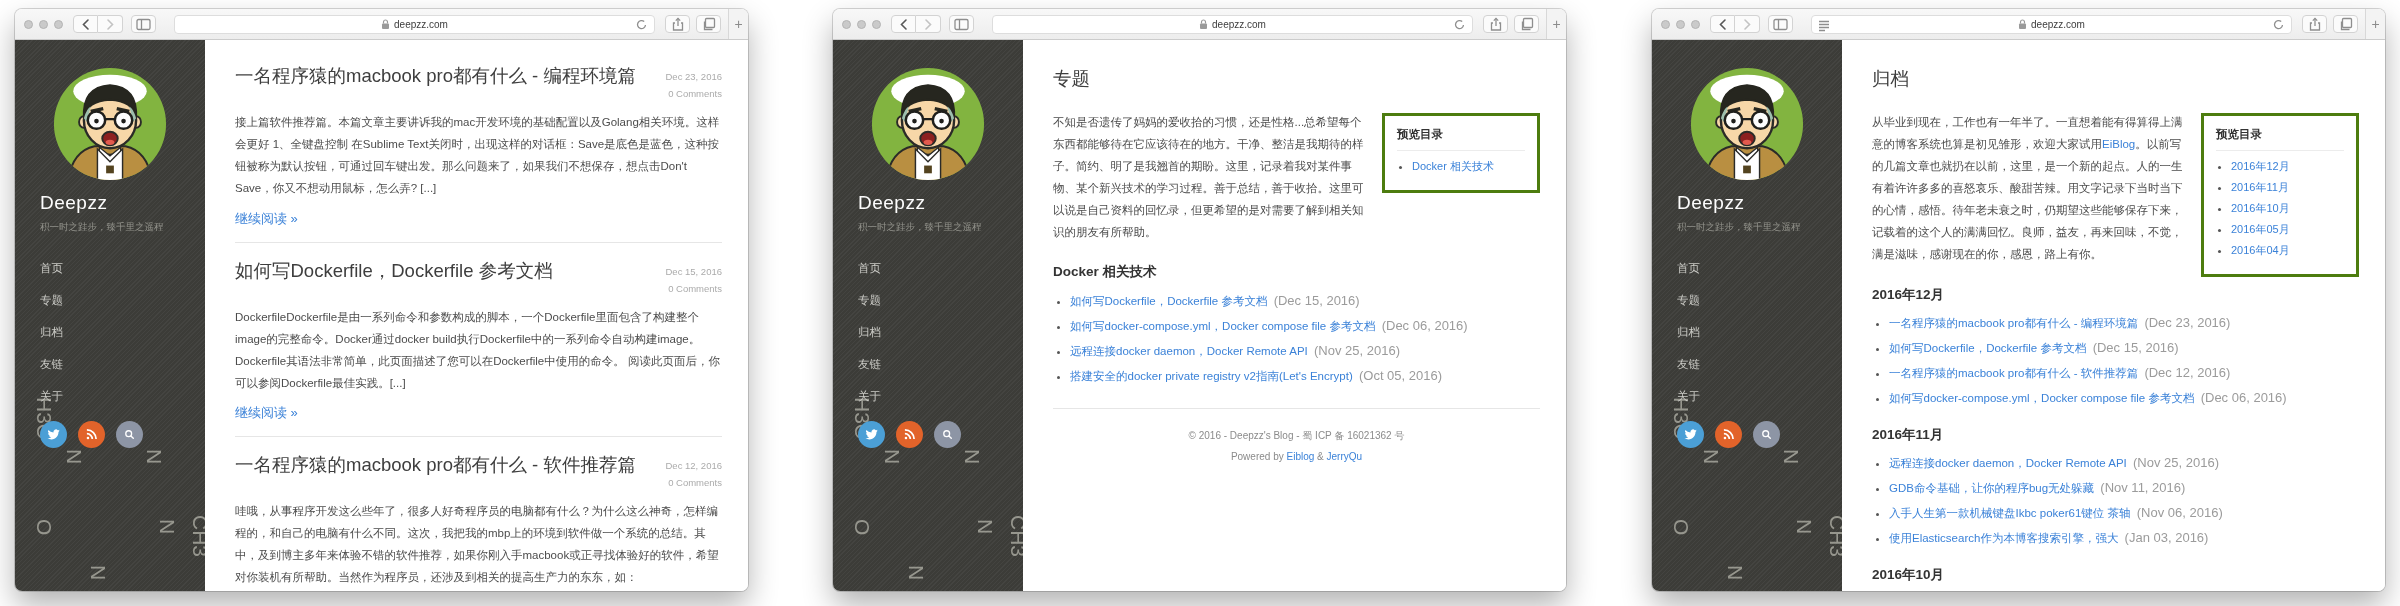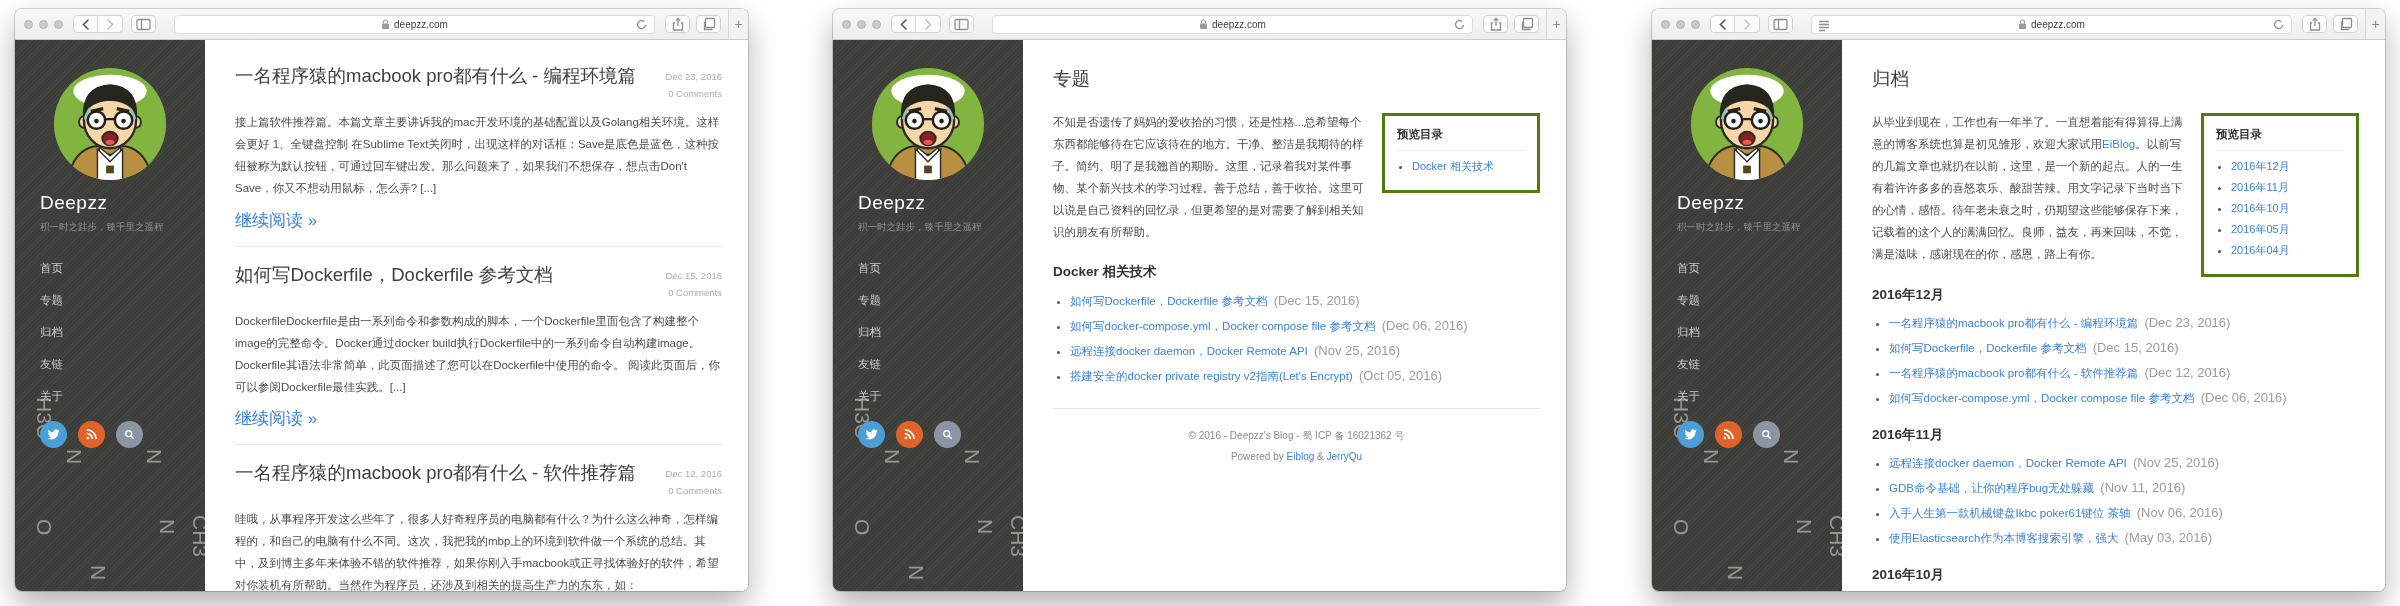--- a/index.html
+++ b/index.html
@@ -60,21 +60,21 @@
 
   .main { flex:1; background:#fff; padding:24px 26px 0 30px; overflow:hidden; position:relative; }
 
   
   .article { border-bottom:1px solid #e6e6e6; padding-bottom:14px; margin-bottom:16px; }
   .a-head { display:flex; justify-content:space-between; align-items:flex-start; }
   .a-title { font-size:18.5px; font-weight:400; color:#3e3e3e; line-height:1.35; margin:0 14px 0 0; cursor:pointer; }
   .a-meta { text-align:right; font-size:9.5px; color:#ababab; line-height:1.8; white-space:nowrap; padding-top:4px; }
   .a-excerpt { font-size:11.5px; color:#4c4c4c; line-height:1.92; margin:9px 0 9px; }
   a.link, .link { color:#3b82d8; text-decoration:none; cursor:pointer; }
-  .read-more { font-size:17px;text-align:right; }
+  .read-more { font-size:13px;text-align:right; }
 
   
   .page-title { font-size:18.5px; font-weight:400; color:#3e3e3e; margin:2px 0 20px; }
   .toc-box { float:right; width:158px; border:3px solid #4d7c0f; background:#fff;
              padding:11px 12px 10px; margin:2px 0 12px 18px; }
   .toc-title { font-size:11.5px; font-weight:bold; color:#333; border-bottom:1px solid #ececec;
                padding-bottom:8px; margin-bottom:8px; }
   .toc-list { list-style:disc; padding-left:15px; color:#555; }
   .toc-list li { font-size:11px; margin:6px 0; }
   .para { font-size:11.5px; color:#4c4c4c; line-height:1.92; margin-bottom:14px; }
@@ -563,21 +563,21 @@
         <li><span class="link">如何写Dockerfile，Dockerfile 参考文档</span> <span class="post-date">(Dec 15, 2016)</span></li>
         <li><span class="link">一名程序猿的macbook pro都有什么 - 软件推荐篇</span> <span class="post-date">(Dec 12, 2016)</span></li>
         <li><span class="link">如何写docker-compose.yml，Docker compose file 参考文档</span> <span class="post-date">(Dec 06, 2016)</span></li>
       </ul>
 
       <h3 class="month-head">2016年11月</h3>
       <ul class="post-list">
         <li><span class="link">远程连接docker daemon，Docker Remote API</span> <span class="post-date">(Nov 25, 2016)</span></li>
         <li><span class="link">GDB命令基础，让你的程序bug无处躲藏</span> <span class="post-date">(Nov 11, 2016)</span></li>
         <li><span class="link">入手人生第一款机械键盘Ikbc poker61键位 茶轴</span> <span class="post-date">(Nov 06, 2016)</span></li>
-        <li><span class="link">使用Elasticsearch作为本博客搜索引擎，强大</span> <span class="post-date">(May 03, 2016)</span></li>
+        <li><span class="link">使用Elasticsearch作为本博客搜索引擎，强大</span> <span class="post-date">(Jan 03, 2016)</span></li>
       </ul>
 
       <h3 class="month-head">2016年10月</h3>
       <ul class="post-list">
         <li><span class="link">搭建安全的docker private registry v2指南(Let's Encrypt)</span> <span class="post-date">(Oct 05, 2016)</span></li>
       </ul>
 
     </main>
   </div>
 </div>

